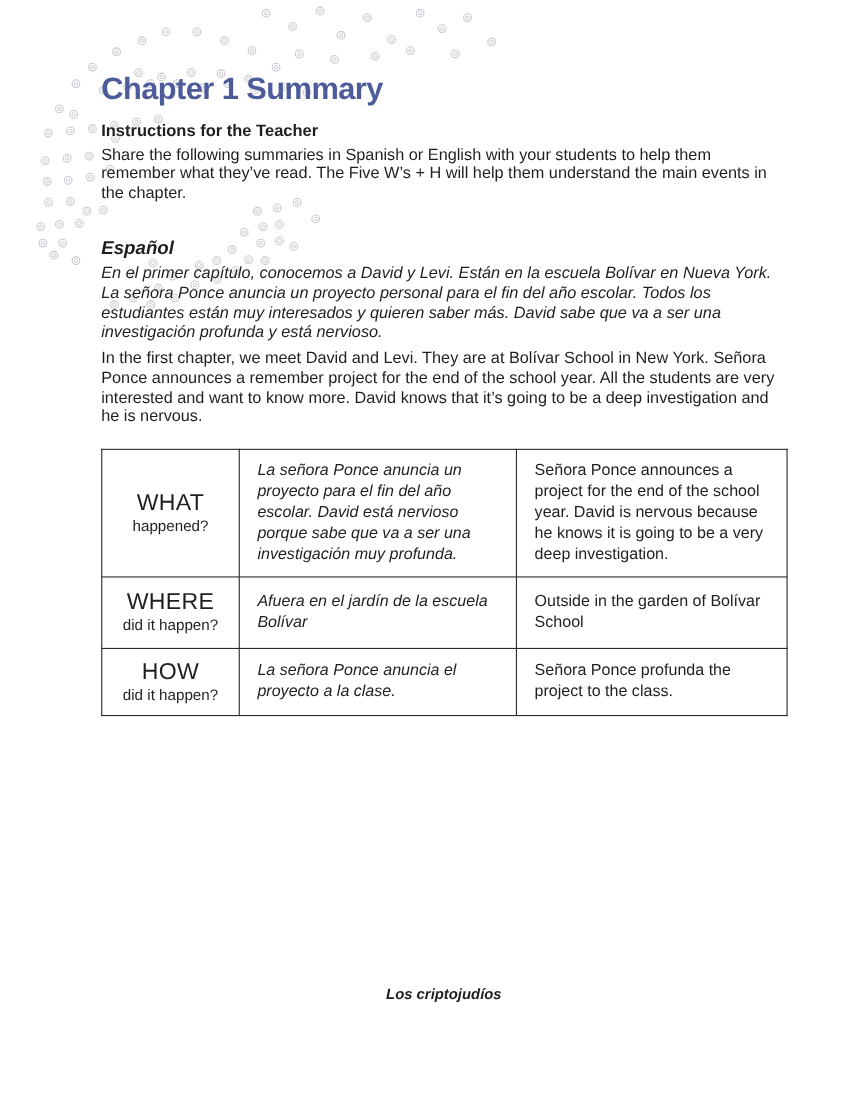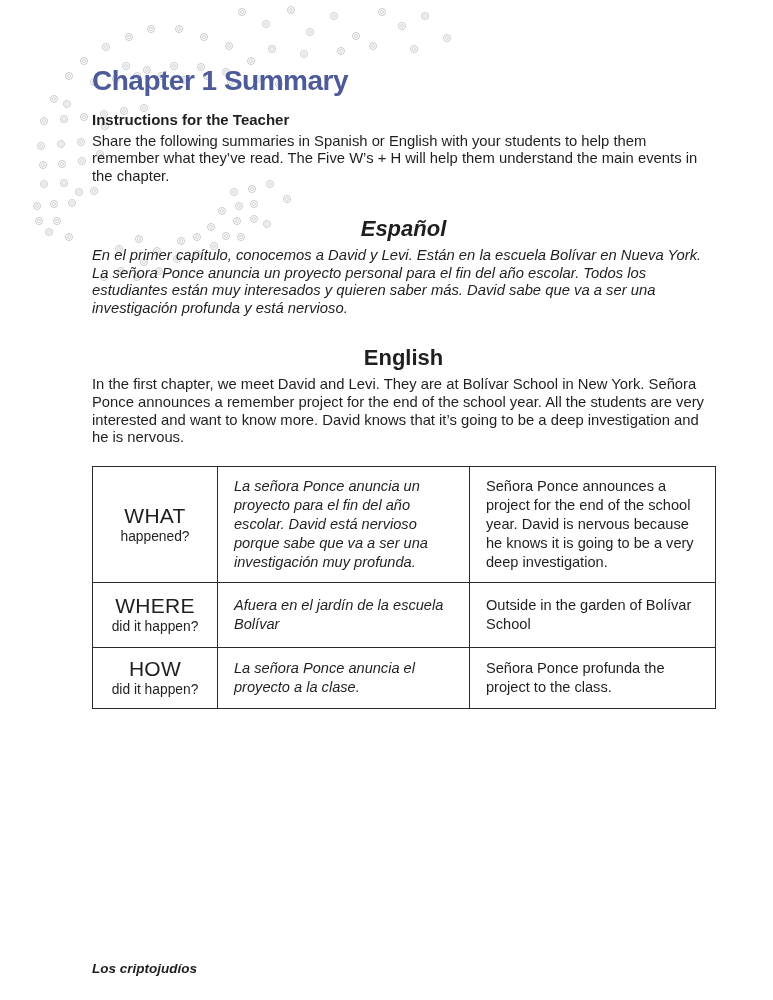--- a/index.html
+++ b/index.html
@@ -24,21 +24,21 @@
   }
   .content{position:relative;z-index:1;padding:0 58px 0 92px;}
   .page-title{
     margin:66px 0 0;
     font-size:28px;font-weight:bold;line-height:1.1;
     color:var(--accent,#4d5b9a);
     letter-spacing:-0.5px;
   }
   .instr-head{margin:14px 0 0;font-size:15px;font-weight:bold;line-height:1.2;}
   .instr-body{margin:4px 0 0;font-size:14.8px;line-height:1.19;}
-  .sec-head{font-size:22px;font-weight:bold;line-height:1.15;text-align:center;}
+  .sec-head{font-size:17px;font-weight:bold;line-height:1.15;}
   .sec-head.esp{margin:30px 0 0;font-style:italic;}
   .sec-head.eng{margin:27px 0 0;}
   .sec-body{margin:6px 0 0;font-size:14.8px;line-height:1.2;}
   .sec-body.italic{font-style:italic;}
 
   table.wtable{
     border-collapse:collapse;
     margin-top:19px;
     width:623px;
     table-layout:fixed;
@@ -56,22 +56,22 @@
   }
   td.cell-es{font-style:italic;}
   tr.r-who{height:64px;}
   tr.r-what{height:114px;}
   tr.r-when{height:60px;}
   tr.r-where{height:65px;padding-left:16px;}
   tr.r-why{height:61px;}
   tr.r-how{height:61px;}
 
   .footer{
-    position:absolute;left:92px;right:58px;top:961px;z-index:1;
-    display:flex;justify-content:space-between;align-items:baseline;
+    position:absolute;left:92px;right:58px;top:896px;z-index:1;
+    display:flex;justify-content:center;align-items:baseline;
     font-size:13.5px;
   }
   .book-title{font-weight:bold;font-style:italic;}
   .footer-right{display:flex;align-items:baseline;}
   .page-number{margin-left:30px;}
 </style>
 </head>
 <body>
 
 <div class="page">
@@ -171,21 +171,20 @@
 
   <div class="content">
     <h1 class="page-title">Chapter 1 Summary</h1>
 
     <p class="instr-head">Instructions for the Teacher</p>
     <p class="instr-body">Share the following summaries in Spanish or English with your students to help them remember what they’ve read. The Five W’s + H will help them understand the main events in the chapter.</p>
 
     <h2 class="sec-head esp">Español</h2>
     <p class="sec-body italic">En el primer capítulo, conocemos a David y Levi. Están en la escuela Bolívar en Nueva York. La señora Ponce anuncia un proyecto personal para el fin del año escolar. Todos los estudiantes están muy interesados y quieren saber más. David sabe que va a ser una investigación profunda y está nervioso.</p>
 
-    <h2 class="sec-head eng">English</h2>
     <p class="sec-body">In the first chapter, we meet David and Levi. They are at Bolívar School in New York. Señora Ponce announces a remember project for the end of the school year. All the students are very interested and want to know more. David knows that it’s going to be a deep investigation and he is nervous.</p>
 
     <table class="wtable">
       <colgroup>
         <col style="width:125px">
         <col style="width:252px">
         <col style="width:246px">
       </colgroup>
       <tbody>
         <tr class="r-what">

